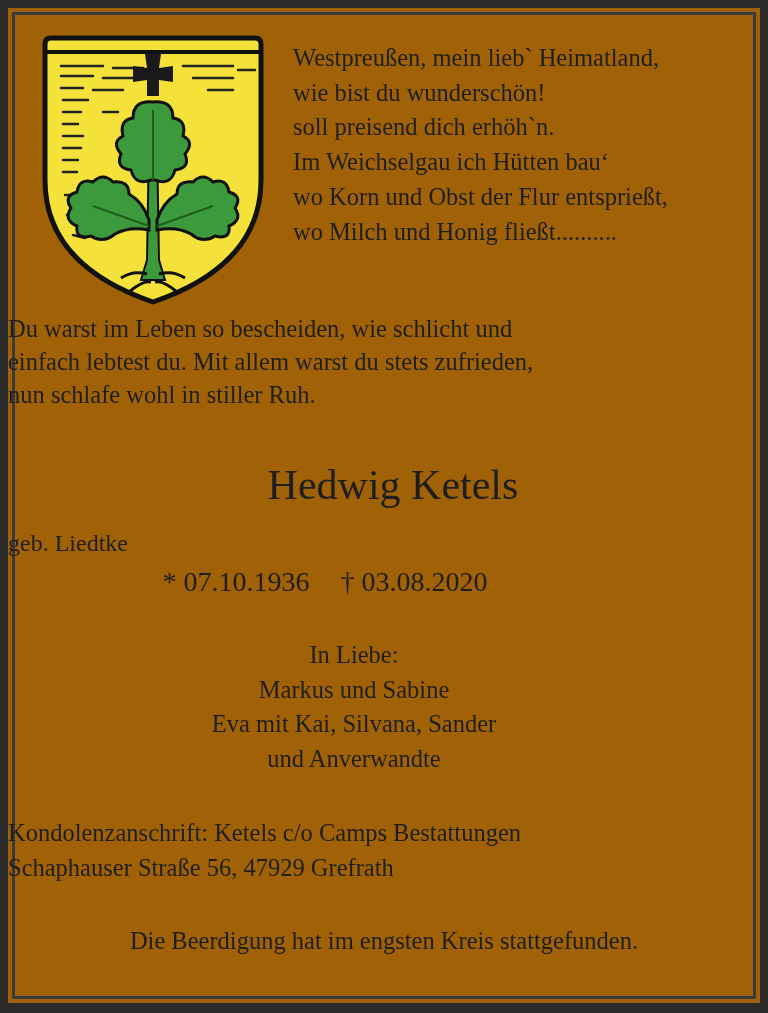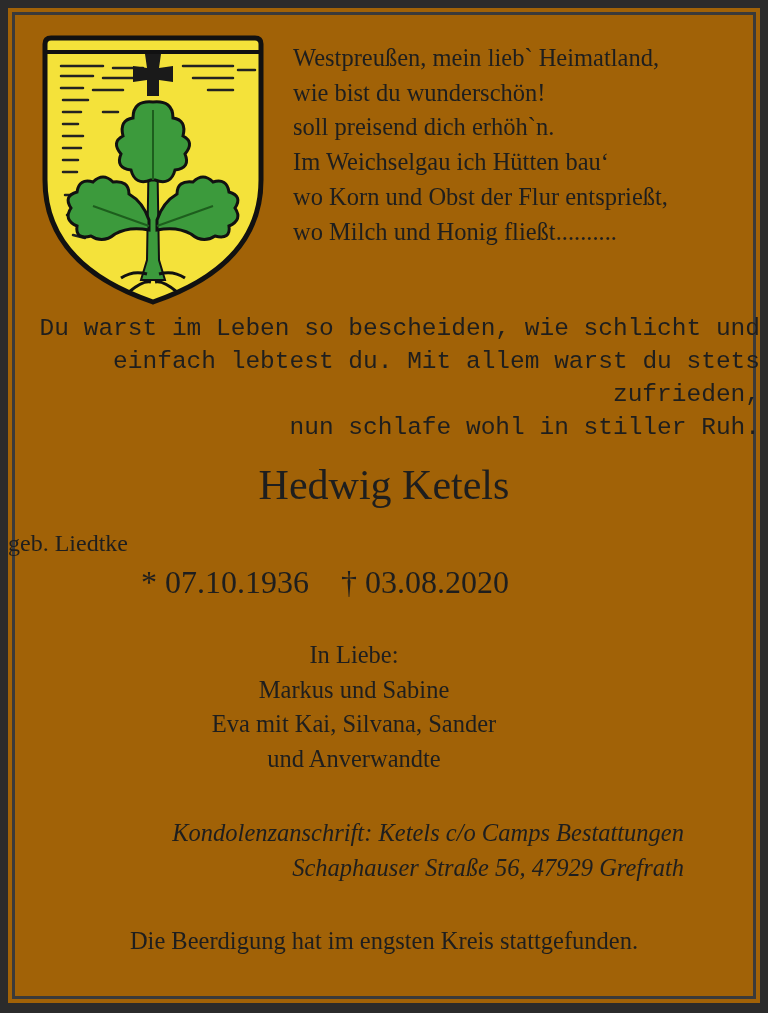--- a/index.html
+++ b/index.html
@@ -24,43 +24,43 @@
   }
   .crest {
     position: absolute; left: 25px; top: 22px; width: 240px; height: 278px;
   }
   .poem {
     position: absolute; left: 285px; top: 33px; width: 460px;
     font-size: 24.5px; line-height: 34.7px;
   }
   .poem div { white-space: nowrap; }
   .verse {
-    position: absolute; left: 0; top: 304px; width: 752px; text-align: right;
-    font-size: 24.5px; line-height: 33px; font-family: Liberation Mono, monospace;
+    position: absolute; left: 0; top: 304px; width: 752px; text-align: left;
+    font-size: 24.5px; line-height: 33px;
   }
   .name {
     position: absolute; left: 0; top: 452px; width: 752px; text-align: center;
-    font-size: 42px; line-height: 50px;
+    font-size: 42px; line-height: 50px; padding-left: 9px;
   }
   .maiden {
     position: absolute; left: 0; top: 520px; width: 752px; text-align: left;
     font-size: 24px; line-height: 30px;
   }
   .dates {
     position: absolute; left: 0; top: 559px; width: 634px; text-align: center;
-    font-size: 32px; line-height: 30px;
+    font-size: 28px; line-height: 30px;
   }
   .dates span { margin: 0 12px; }
   .family {
     position: absolute; left: 0; top: 630px; width: 692px; text-align: center;
     font-size: 24.5px; line-height: 34.5px;
   }
   .address {
-    position: absolute; left: 0; top: 808px; width: 676px; text-align: right;
-    font-size: 24.5px; line-height: 34.5px; font-style: italic;
+    position: absolute; left: 0; top: 808px; width: 676px; text-align: left;
+    font-size: 24.5px; line-height: 34.5px;
   }
   .burial {
     position: absolute; left: 0; top: 916px; width: 752px; text-align: center;
     font-size: 24.5px; line-height: 34.5px;
   }
 </style>
 </head>
 <body>
 
 <div class="outer">

